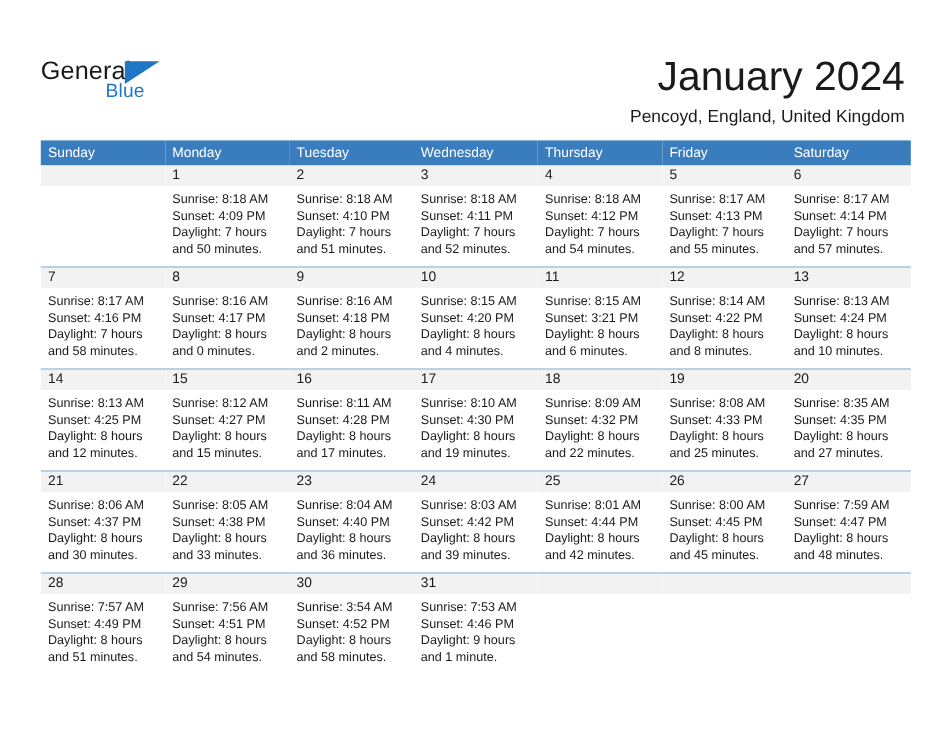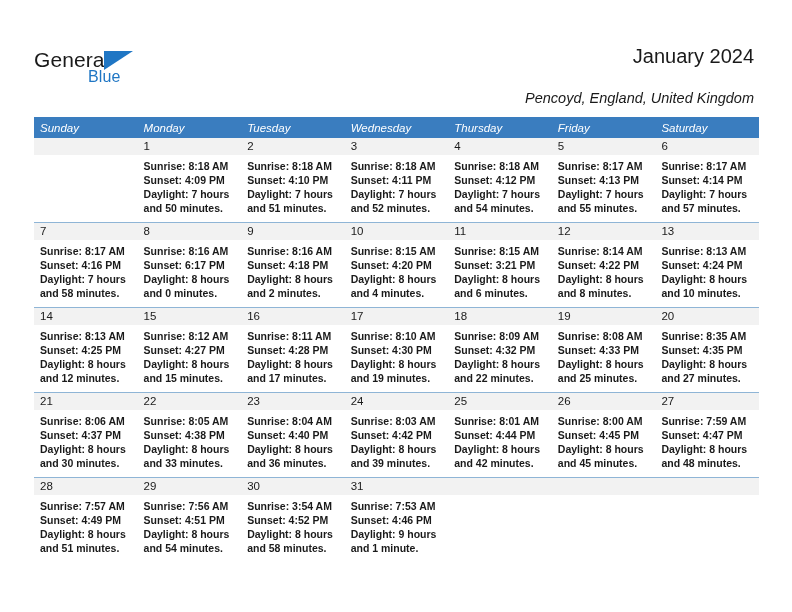--- a/index.html
+++ b/index.html
@@ -62,55 +62,53 @@
     width: 0;
     height: 0;
     border-left: 29px solid #1f76c4;
     border-bottom: 19px solid transparent;
   }
 
   .title {
     position: absolute;
     right: 38px;
     top: 33px;
-    font-size: 20px;
+    font-size: 34px;
     color: #1a1a1a;
     text-align: right;
     white-space: nowrap;
   }
   .subtitle {
     position: absolute;
     right: 38px;
     top: 78px;
     font-size: 14.5px;
     color: #1a1a1a;
     text-align: left;
     white-space: nowrap;
-    font-style: italic;
   }
 
   
   .calendar {
     position: absolute;
     left: 34px;
     top: 105px;
     width: 725px;
     border-collapse: collapse;
     table-layout: fixed;
   }
   .calendar th {
     background: #3a7dbf;
     color: #ffffff;
     font-weight: normal;
     font-size: 11.5px;
     text-align: left;
     padding: 4px 0 4px 6px;
     height: 13px;
     border: none;
-    font-style: italic;
   }
   .calendar td {
     vertical-align: top;
     padding: 0;
     border: none;
     width: 103.5px;
   }
   .week-row > td {
     border-top: 1px solid #8fb5d6;
   }
@@ -132,21 +130,20 @@
     box-sizing: border-box;
     font-size: 11.5px;
     color: #1a1a1a;
     line-height: 15px;
   }
   .details {
     padding: 4px 4px 0 6px;
     font-size: 10.5px;
     line-height: 14px;
     color: #1a1a1a;
-    font-weight: bold;
   }
   .details div {
     white-space: nowrap;
   }
 </style>
 </head>
 <body>
 
 <div class="page">
 
@@ -264,21 +261,21 @@
               <div>Daylight: 7 hours</div>
               <div>and 58 minutes.</div>
             </div>
           </div>
         </td>
         <td>
           <div class="daycell">
             <div class="daynum-bar">8</div>
             <div class="details">
               <div>Sunrise: 8:16 AM</div>
-              <div>Sunset: 6:17 PM</div>
+              <div>Sunset: 4:17 PM</div>
               <div>Daylight: 8 hours</div>
               <div>and 0 minutes.</div>
             </div>
           </div>
         </td>
         <td>
           <div class="daycell">
             <div class="daynum-bar">9</div>
             <div class="details">
               <div>Sunrise: 8:16 AM</div>

